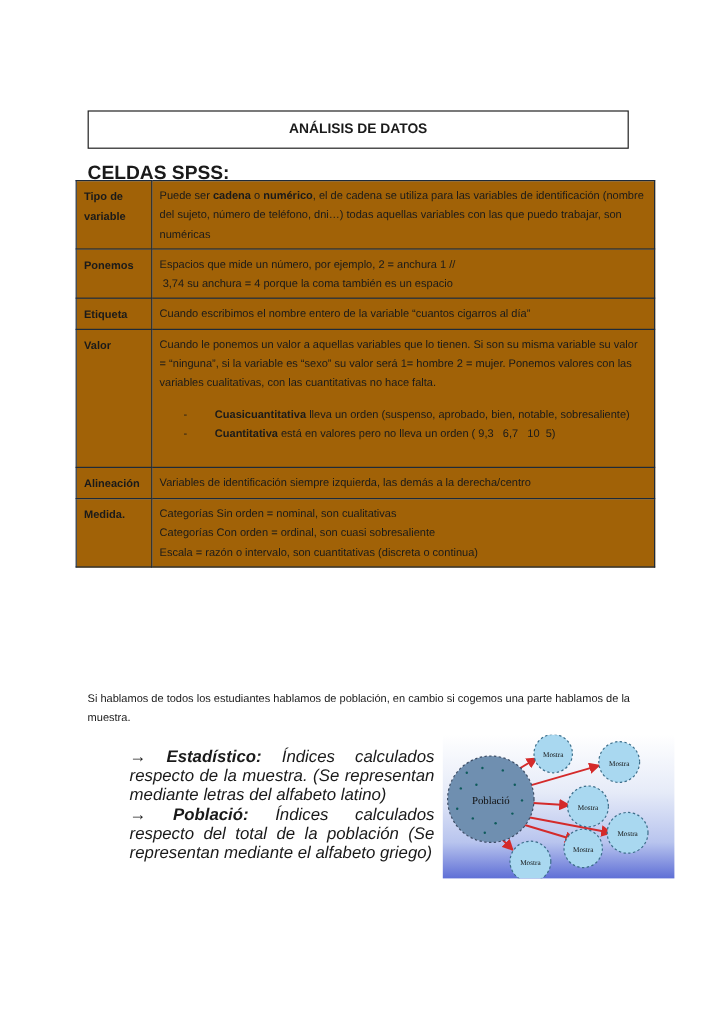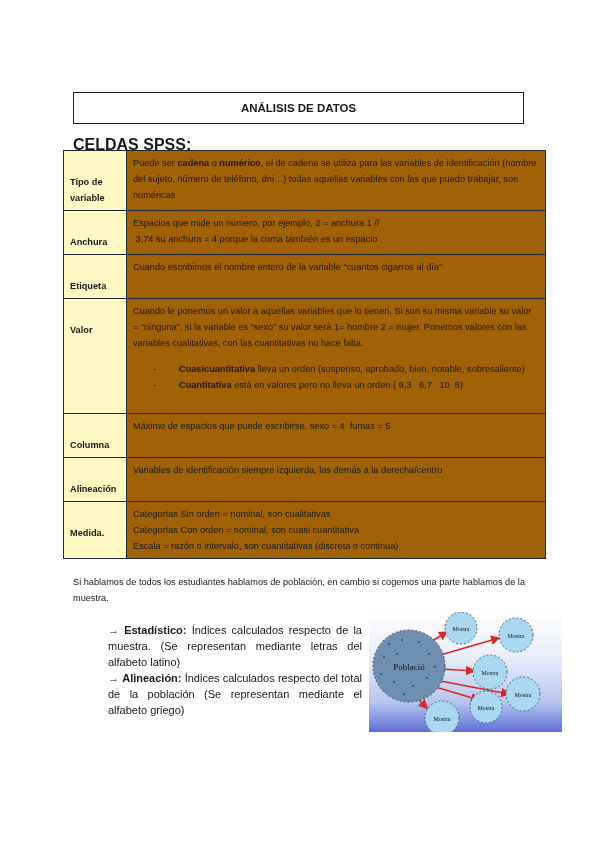--- a/index.html
+++ b/index.html
@@ -5,30 +5,30 @@
     html, body { margin: 0; padding: 0; background: #ffffff; }
     body { width: 600px; height: 848px; position: relative; overflow: hidden;
            font-family: "Liberation Sans", "DejaVu Sans", sans-serif; color: #1a1a1a; }
     .title-box { position: absolute; left: 73px; top: 92px; width: 451px; height: 32px;
                  border: 1px solid #222; box-sizing: border-box; display: flex;
                  align-items: center; justify-content: center; font-weight: bold; font-size: 11.5px; }
     .section-label { position: absolute; left: 73px; top: 136px; font-weight: bold; font-size: 16px; }
     table.spss { position: absolute; left: 63px; top: 150px; width: 483px; border-collapse: collapse;
                  font-size: 9.2px; line-height: 16px; }
     table.spss td { border: 1.5px solid #1d2a3a; vertical-align: top; padding: 4px 6px; }
-    table.spss td.key { background: #fef9c3; width: 50px; font-weight: bold; padding-top: 23px; }
+    table.spss td.key { background: #a16207; width: 50px; font-weight: bold; padding-top: 5px; }
     table.spss td.val { background: #a16207; }
     .b { font-weight: bold; }
     ul.dash { list-style: none; margin: 10px 0 16px 0; padding: 0 0 0 20px; }
     ul.dash li { position: relative; padding-left: 26px; }
     ul.dash li::before { content: "-"; position: absolute; left: 0; top: 0; }
     .para { position: absolute; left: 73px; top: 574px; width: 452px; font-size: 9.2px; line-height: 16px;
             text-align: justify; }
-    .defs { position: absolute; left: 108px; top: 622px; width: 254px; font-size: 11px; line-height: 16px;
-            text-align: justify; }
+    .defs { position: absolute; left: 108px; top: 622px; width: 254px; font-size: 14px; line-height: 16px;
+            text-align: justify; font-style: italic; }
     .figure { position: absolute; left: 369px; top: 612px; width: 193px; height: 120px; overflow: hidden;
               background: linear-gradient(to bottom, #ffffff 0%, #e6ebf8 40%, #b8c4ee 75%, #5f6fd6 100%); }
     .figure svg { display: block; }
   </style>
 </head>
 <body>
 
 <div class="title-box">
   <span>ANÁLISIS DE DATOS</span>
 </div>
@@ -37,69 +37,65 @@
 
 <table class="spss">
   <tbody>
       <tr>
     <td class="key">Tipo de variable</td>
     <td class="val">
       <span>Puede ser </span><span class="b">cadena</span><span> o </span><span class="b">numérico</span><span>, el de cadena se utiliza para las variables de identificación (nombre del sujeto, número de teléfono, dni…) todas aquellas variables con las que puedo trabajar, son numéricas</span>
     </td>
   </tr>
   <tr>
-    <td class="key">Anchura</td>
+    <td class="key">Ponemos</td>
     <td class="val">
       <div>Espacios que mide un número, por ejemplo, 2 = anchura 1 //</div>
       <div style="white-space:pre"> 3,74 su anchura = 4 porque la coma también es un espacio</div>
     </td>
   </tr>
   <tr>
     <td class="key">Etiqueta</td>
     <td class="val">Cuando escribimos el nombre entero de la variable “cuantos cigarros al día”</td>
   </tr>
   <tr>
     <td class="key">Valor</td>
     <td class="val">
       <div>Cuando le ponemos un valor a aquellas variables que lo tienen. Si son su misma variable su valor = “ninguna”, si la variable es “sexo” su valor será 1= hombre 2 = mujer. Ponemos valores con las variables cualitativas, con las cuantitativas no hace falta.</div>
       <ul class="dash">
         <li><span class="b">Cuasicuantitativa</span><span> lleva un orden (suspenso, aprobado, bien, notable, sobresaliente)</span></li>
         <li><span class="b">Cuantitativa</span><span style="white-space:pre-wrap"> está en valores pero no lleva un orden ( 9,3   6,7   10  5)</span></li>
       </ul>
     </td>
   </tr>
   <tr>
-    <td class="key">Columna</td>
-    <td class="val" style="white-space:pre-wrap">Máximo de espacios que puede escribirse, sexo = 4  fumas = 5</td>
-  </tr>
-  <tr>
     <td class="key">Alineación</td>
     <td class="val">Variables de identificación siempre izquierda, las demás a la derecha/centro</td>
   </tr>
   <tr>
     <td class="key">Medida.</td>
     <td class="val">
       <div>Categorías Sin orden = nominal, son cualitativas</div>
-      <div>Categorías Con orden = nominal, son cuasi cuantitativa</div>
+      <div>Categorías Con orden = ordinal, son cuasi sobresaliente</div>
       <div>Escala = razón o intervalo, son cuantitativas (discreta o continua)</div>
     </td>
   </tr>
 </tbody>
   </table>
 
 <div class="para">Si hablamos de todos los estudiantes hablamos de población, en cambio si cogemos una parte hablamos de la muestra.</div>
 
 <div class="defs">
   <div>
     <span>→</span>
     <span class="b">Estadístico:</span><span> Índices calculados respecto de la muestra. (Se representan mediante letras del alfabeto latino)</span>
   </div>
   <div>
     <span>→</span>
-    <span class="b">Alineación:</span><span> Índices calculados respecto del total de la población (Se representan mediante el alfabeto griego)</span>
+    <span class="b">Població:</span><span> Índices calculados respecto del total de la población (Se representan mediante el alfabeto griego)</span>
   </div>
 </div>
 
 <div class="figure">
   <svg width="175" height="120" viewBox="0 0 175 120">
     <defs>
       <marker id="ah" markerWidth="6" markerHeight="6" refX="5" refY="3" orient="auto">
         <path d="M0,0 L6,3 L0,6 z" fill="#d42a2a"></path>
       </marker>
     </defs>

